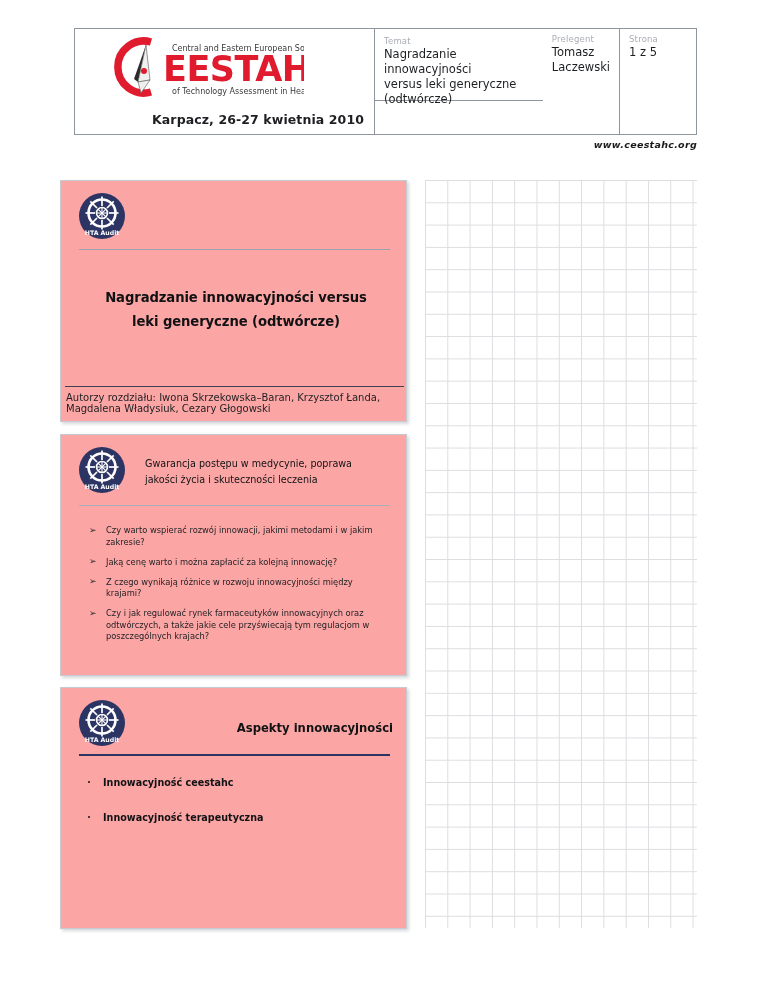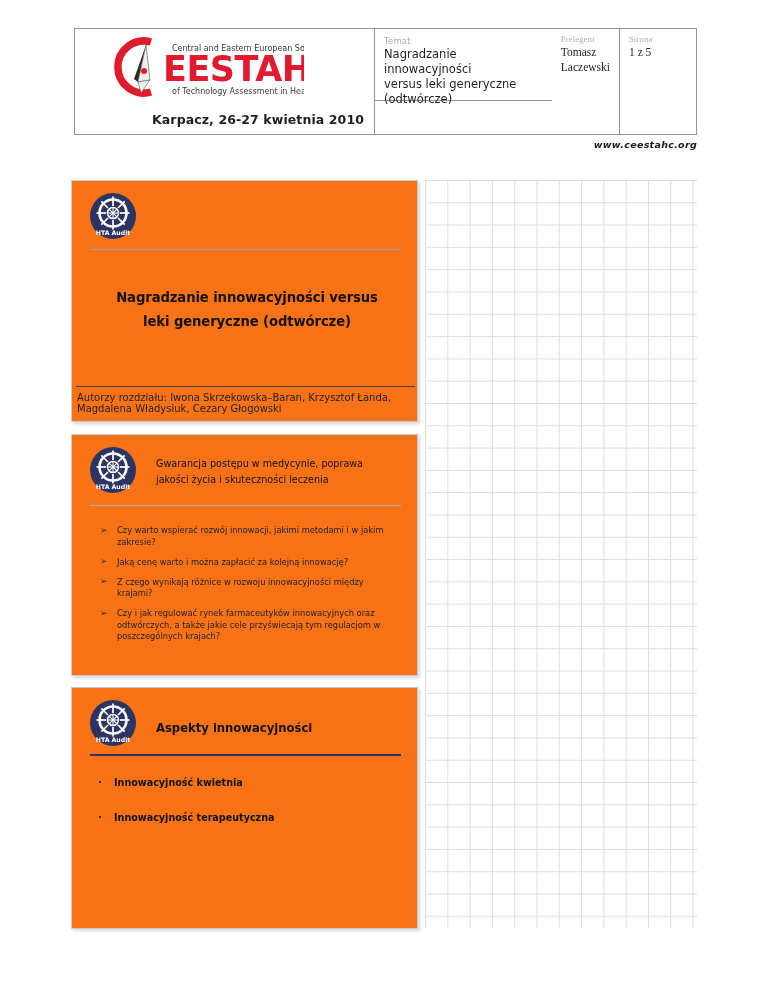--- a/index.html
+++ b/index.html
@@ -39,21 +39,20 @@
   }
   .hdr-topic {
     height: 72px;
     box-sizing: border-box;
     border-bottom: 1px solid #8f959e;
     padding: 6px 9px 0 9px;
   }
   .hdr-bottom {
     flex: 1;
     display: flex;
-    font-family: Liberation Serif, serif;
   }
   .hdr-speaker {
     flex: 1;
     box-sizing: border-box;
     border-right: 1px solid #8f959e;
     padding: 4px 9px 0 9px;
   }
   .hdr-page {
     width: 76px;
     box-sizing: border-box;
@@ -112,23 +111,23 @@
     background-image:
       linear-gradient(to right, #dcdde0 1px, transparent 1px),
       linear-gradient(to bottom, #dcdde0 1px, transparent 1px);
     background-size: 22.3px 22.3px;
     background-position: 0 0;
   }
 
   
   .slide {
     position: absolute;
-    left: 71px;
+    left: 60px;
     width: 347px;
-    background: #f97316;
+    background: #fca5a5;
     border: 1px solid #c6cad2;
     box-sizing: border-box;
     box-shadow: 2px 2px 3px rgba(120,125,135,0.30);
   }
   #slide-1 { top: 180px;  height: 242px; }
   #slide-2 { top: 434px;  height: 242px; }
   #slide-3 { top: 687px;  height: 242px; }
 
   .slide-logo {
     position: absolute;
@@ -231,21 +230,21 @@
     font-size: 9px;
     color: #2b2d33;
   }
 
   
   #s3-heading {
     position: absolute;
     left: 84px;
     top: 33px;
     width: 248px;
-    text-align: left;
+    text-align: right;
     font-size: 11.6px;
     font-weight: bold;
     color: #111214;
   }
   #s3-rule {
     position: absolute;
     left: 18px;
     top: 66px;
     width: 311px;
     height: 1.6px;
@@ -439,20 +438,20 @@
     </g>
     <text x="24" y="43" font-family="DejaVu Sans, sans-serif" font-size="6.2" font-weight="bold" fill="#ffffff" text-anchor="middle">HTA Audit</text>
   </svg>
 
   <div id="s3-heading">Aspekty innowacyjności</div>
   <div id="s3-rule"></div>
 
   <ul id="s3-list">
     <li>
       <span class="dot"></span>
-      <span>Innowacyjność kwietnia</span>
+      <span>Innowacyjność ceestahc</span>
     </li>
     <li>
       <span class="dot"></span>
       <span>Innowacyjność terapeutyczna</span>
     </li>
   </ul>
 </div>
 
 </body></html>

